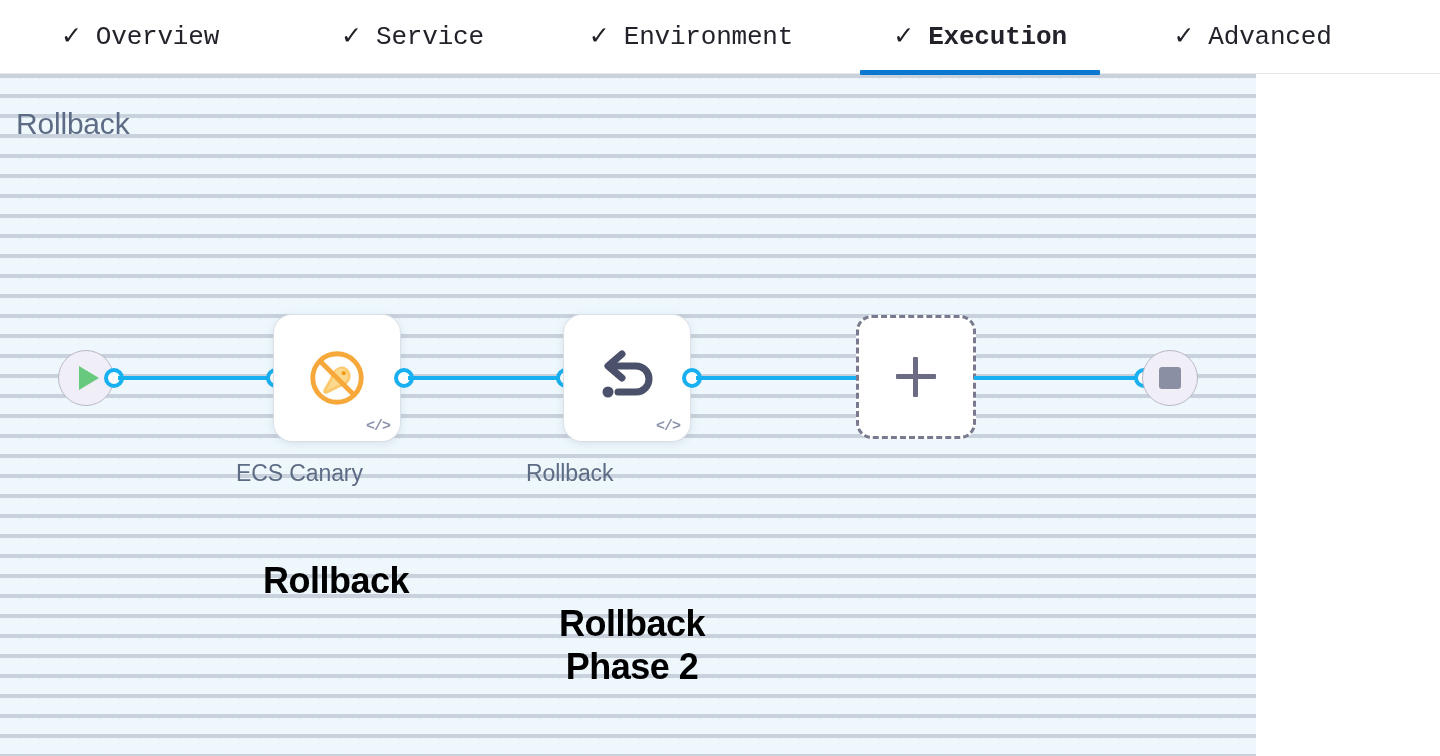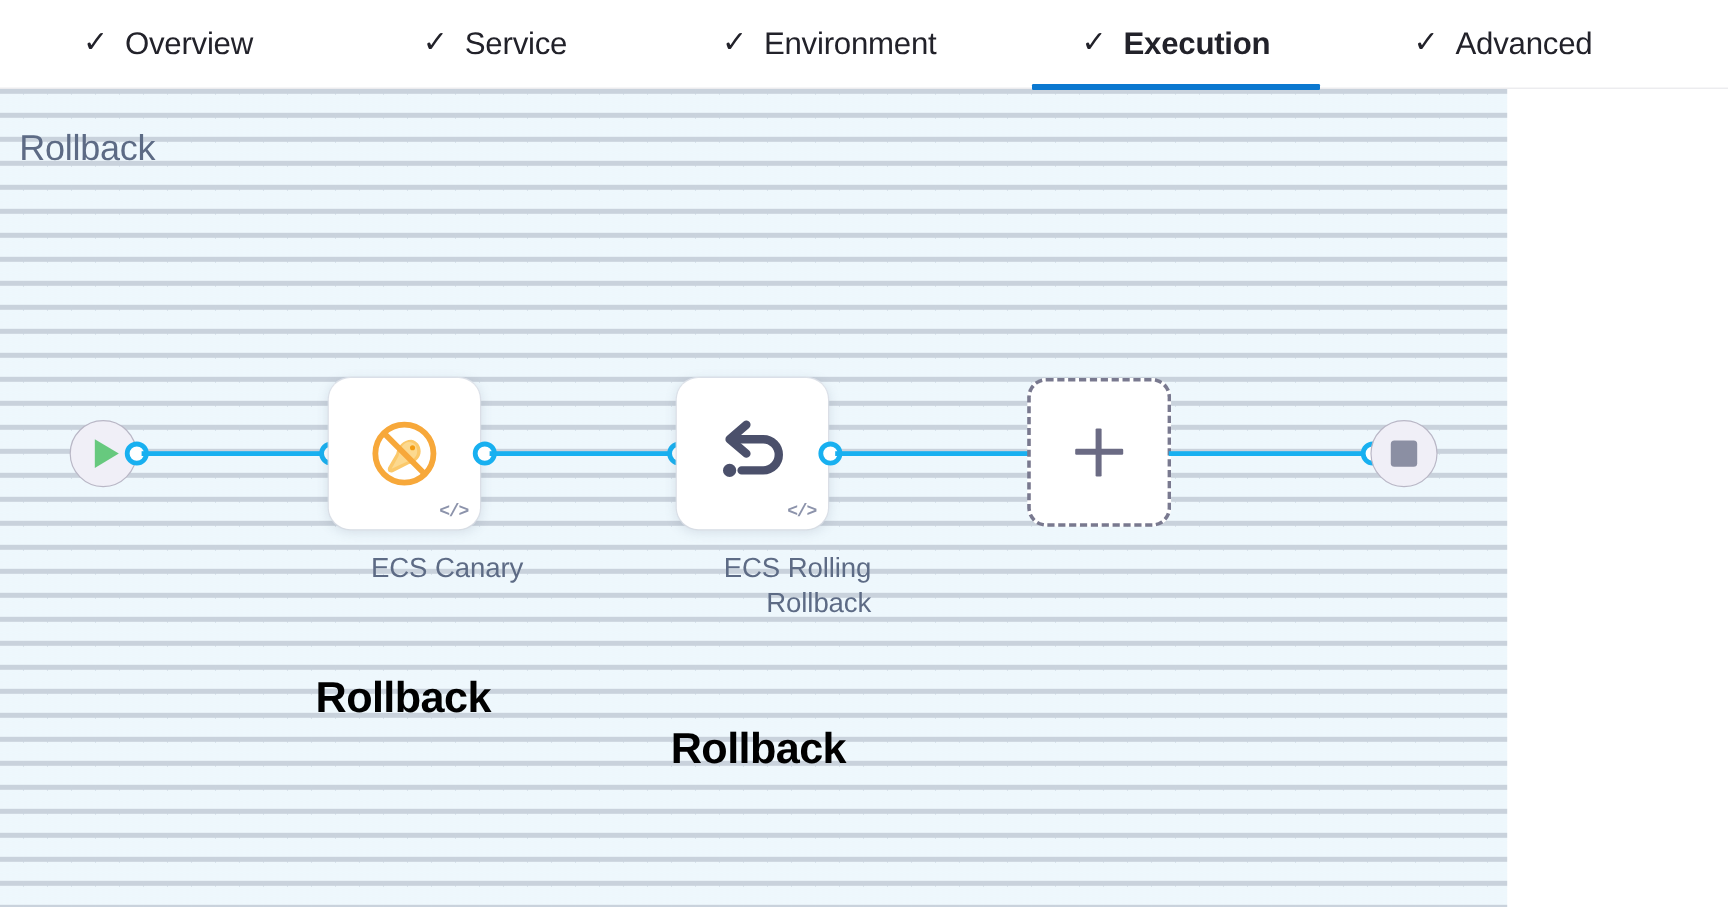--- a/index.html
+++ b/index.html
@@ -46,20 +46,21 @@
     font-weight: 400;
     display: inline-block;
     transform: translateY(-1px);
   }
 
   .tab .tab-label {
     font-size: 26px;
     color: #22222a;
     letter-spacing: -0.2px;
     white-space: nowrap;
+    font-family: Liberation Mono, monospace;
   }
 
   .tab.active .tab-label { font-weight: bold; }
 
   .tab .tab-underline {
     position: absolute;
     left: 0;
     bottom: -1px;
     width: 100%;
     height: 5px;
@@ -223,21 +224,21 @@
     border-radius: 1px;
   }
   .plus-glyph::before { left: 0; top: 17px; width: 40px; height: 5px; }
   .plus-glyph::after  { top: 0; left: 17px; height: 40px; width: 5px; }
 
   
   .node-caption {
     position: absolute;
     top: 385px;
     width: 200px;
-    text-align: right;
+    text-align: left;
     font-size: 23px;
     line-height: 1.28;
     color: #5d6b85;
     letter-spacing: -0.1px;
   }
   #caption-add-step {
     top: 382px;
     left: 816px;
     width: 200px;
     font-size: 23px;
@@ -331,21 +332,20 @@
     <div class="step-node" style="left:564px;">
       <svg width="66" height="60" viewBox="0 0 66 60">
         <path d="M14 18 L28 6 M14 18 L28 30" fill="none" stroke="#4b506b" stroke-width="7" stroke-linecap="round" stroke-linejoin="round"></path>
         <path d="M16 18 H42 a13 13 0 0 1 0 26 H24" fill="none" stroke="#4b506b" stroke-width="7" stroke-linecap="round"></path>
         <circle cx="14" cy="44" r="5.5" fill="#4b506b"></circle>
       </svg>
       <span class="code-badge">&lt;/&gt;</span>
     </div>
 
     <div class="node-caption" style="left:526px;">
-      <div>ECS Rolling</div>
       <div>Rollback</div>
     </div>
 
     <div class="conn-dot" style="left:682px;"></div>
 
     <div class="conn-line" style="left:696px; width:162px;"></div>
 
     <div id="add-step-node">
       <div class="plus-glyph"></div>
     </div>
@@ -358,15 +358,16 @@
     </div>
 
   </div>
 
   <div class="phase-annotation" style="left:206px;">
     <div>Rollback</div>
   </div>
 
   <div class="phase-annotation" style="left:502px;">
     <div>Rollback</div>
+    <div>Phase 2</div>
   </div>
 
 </div>
 
 </body></html>

